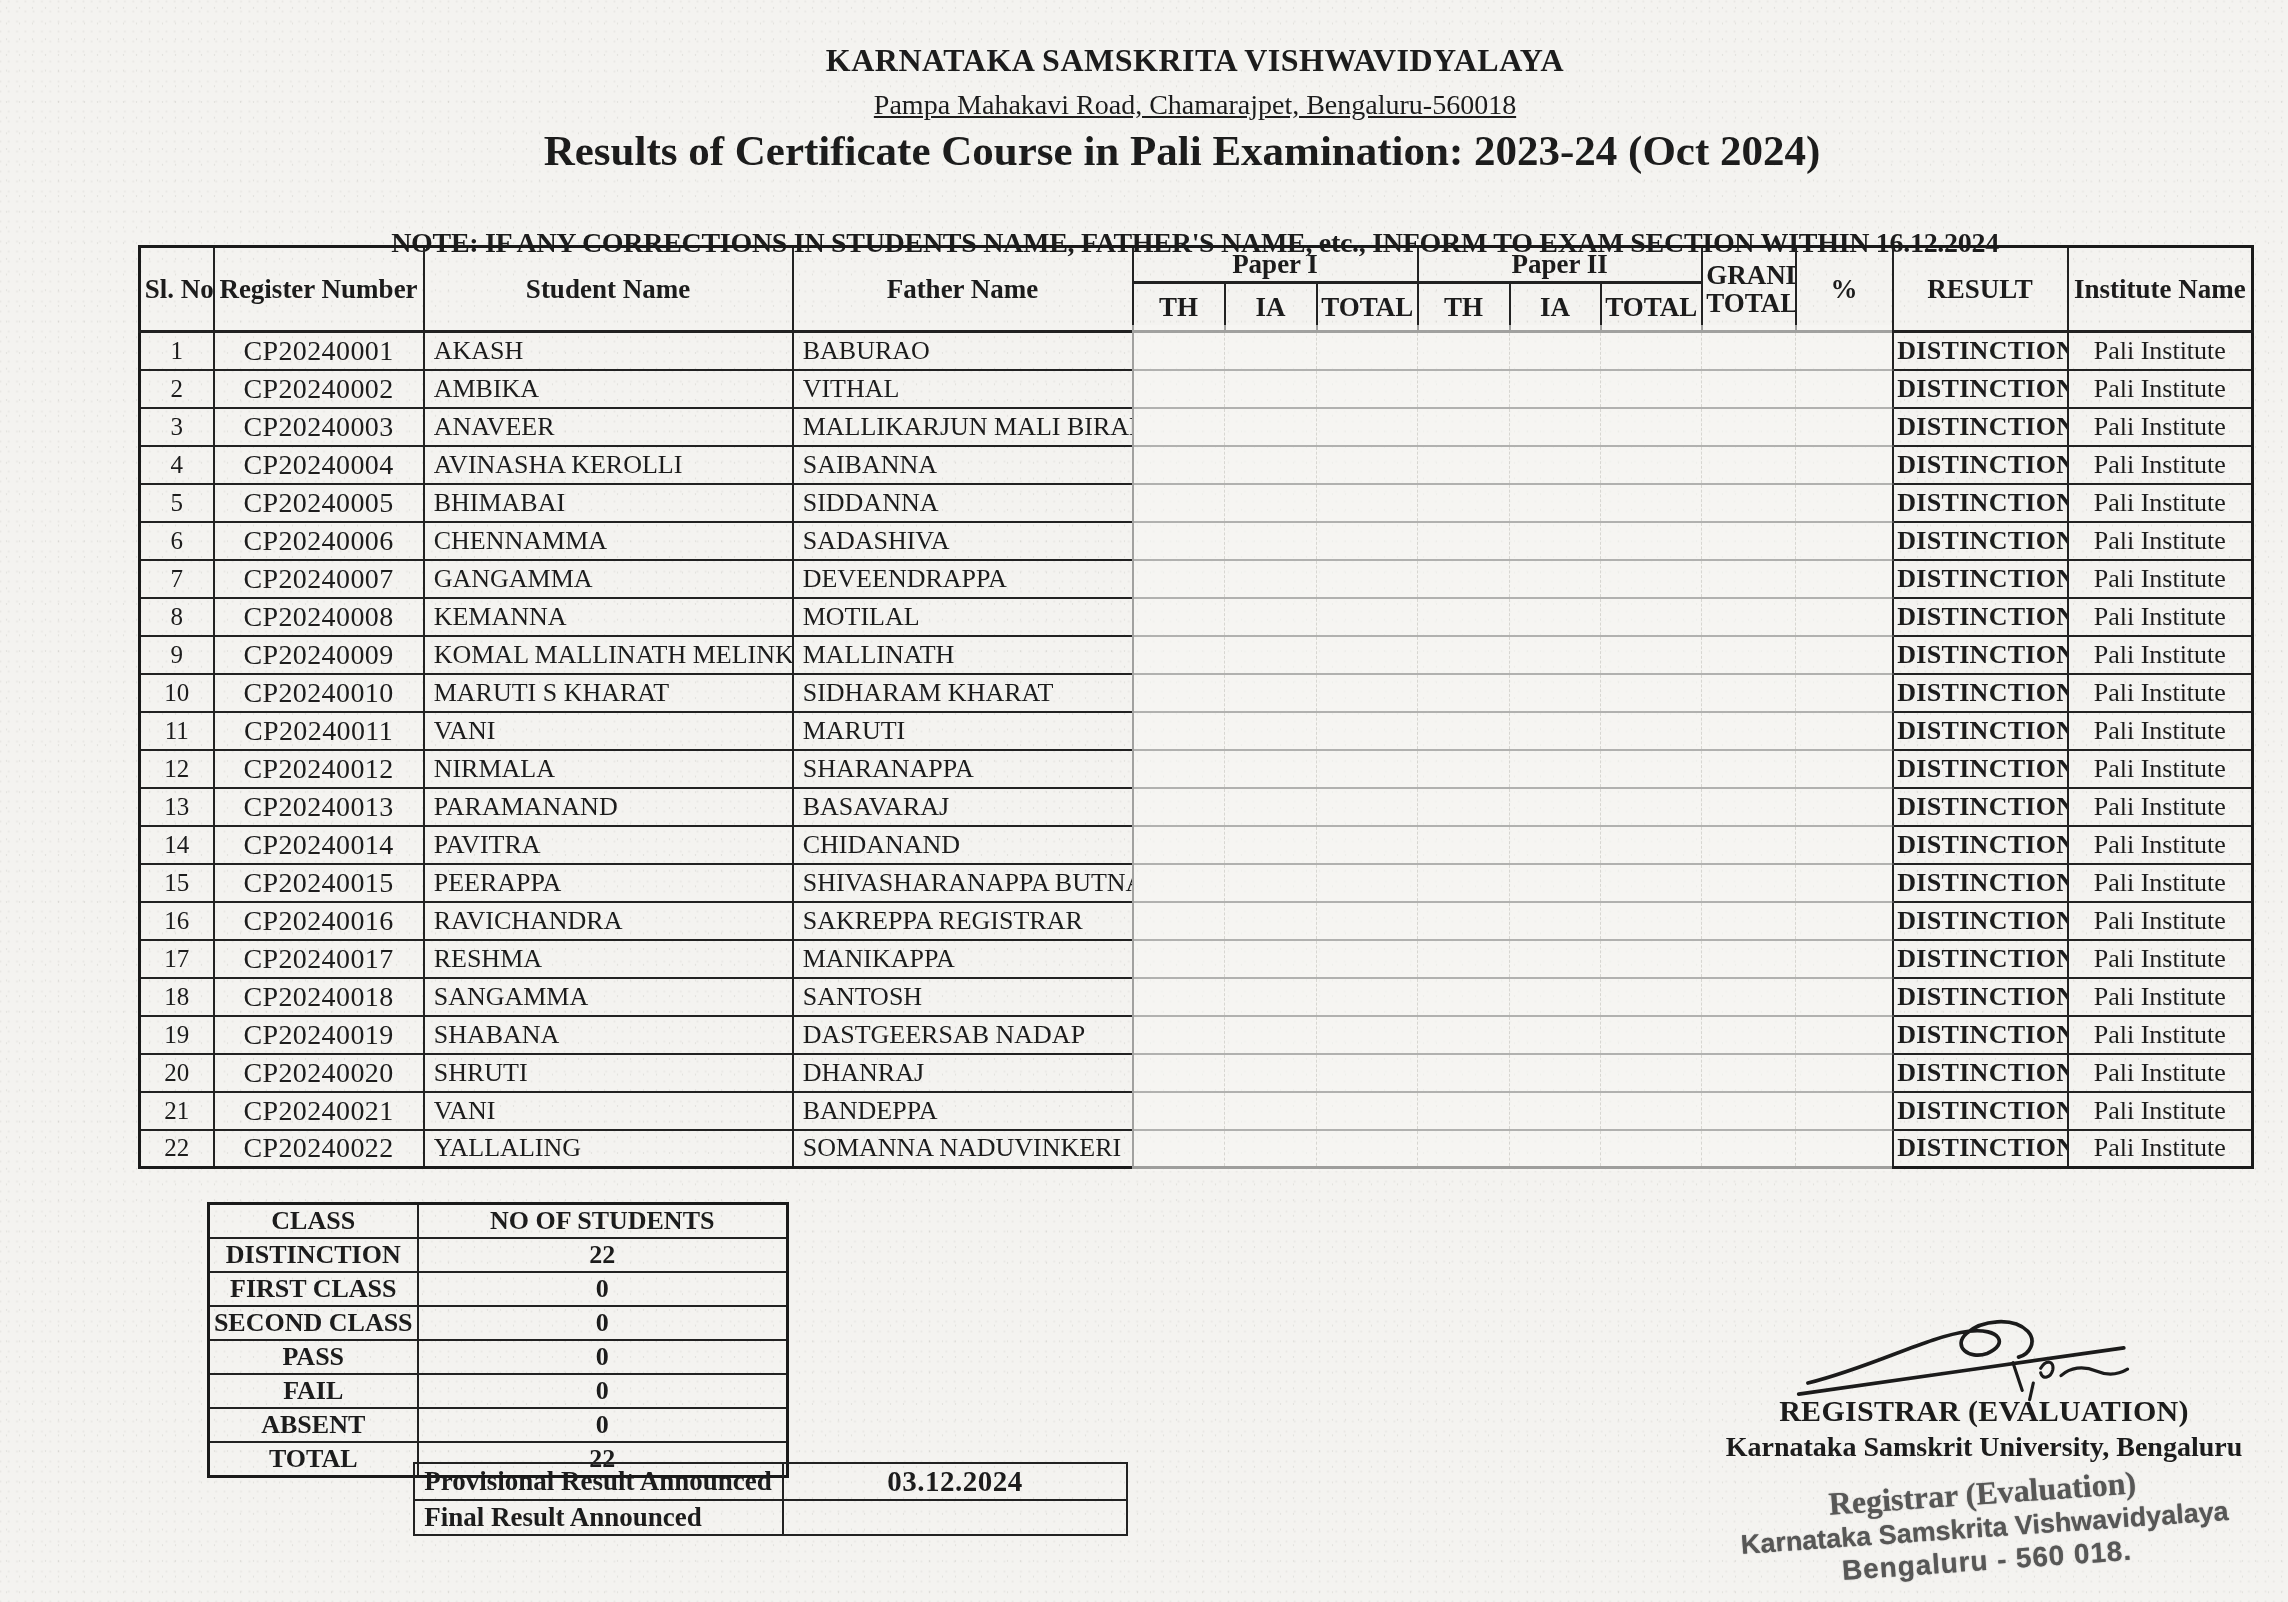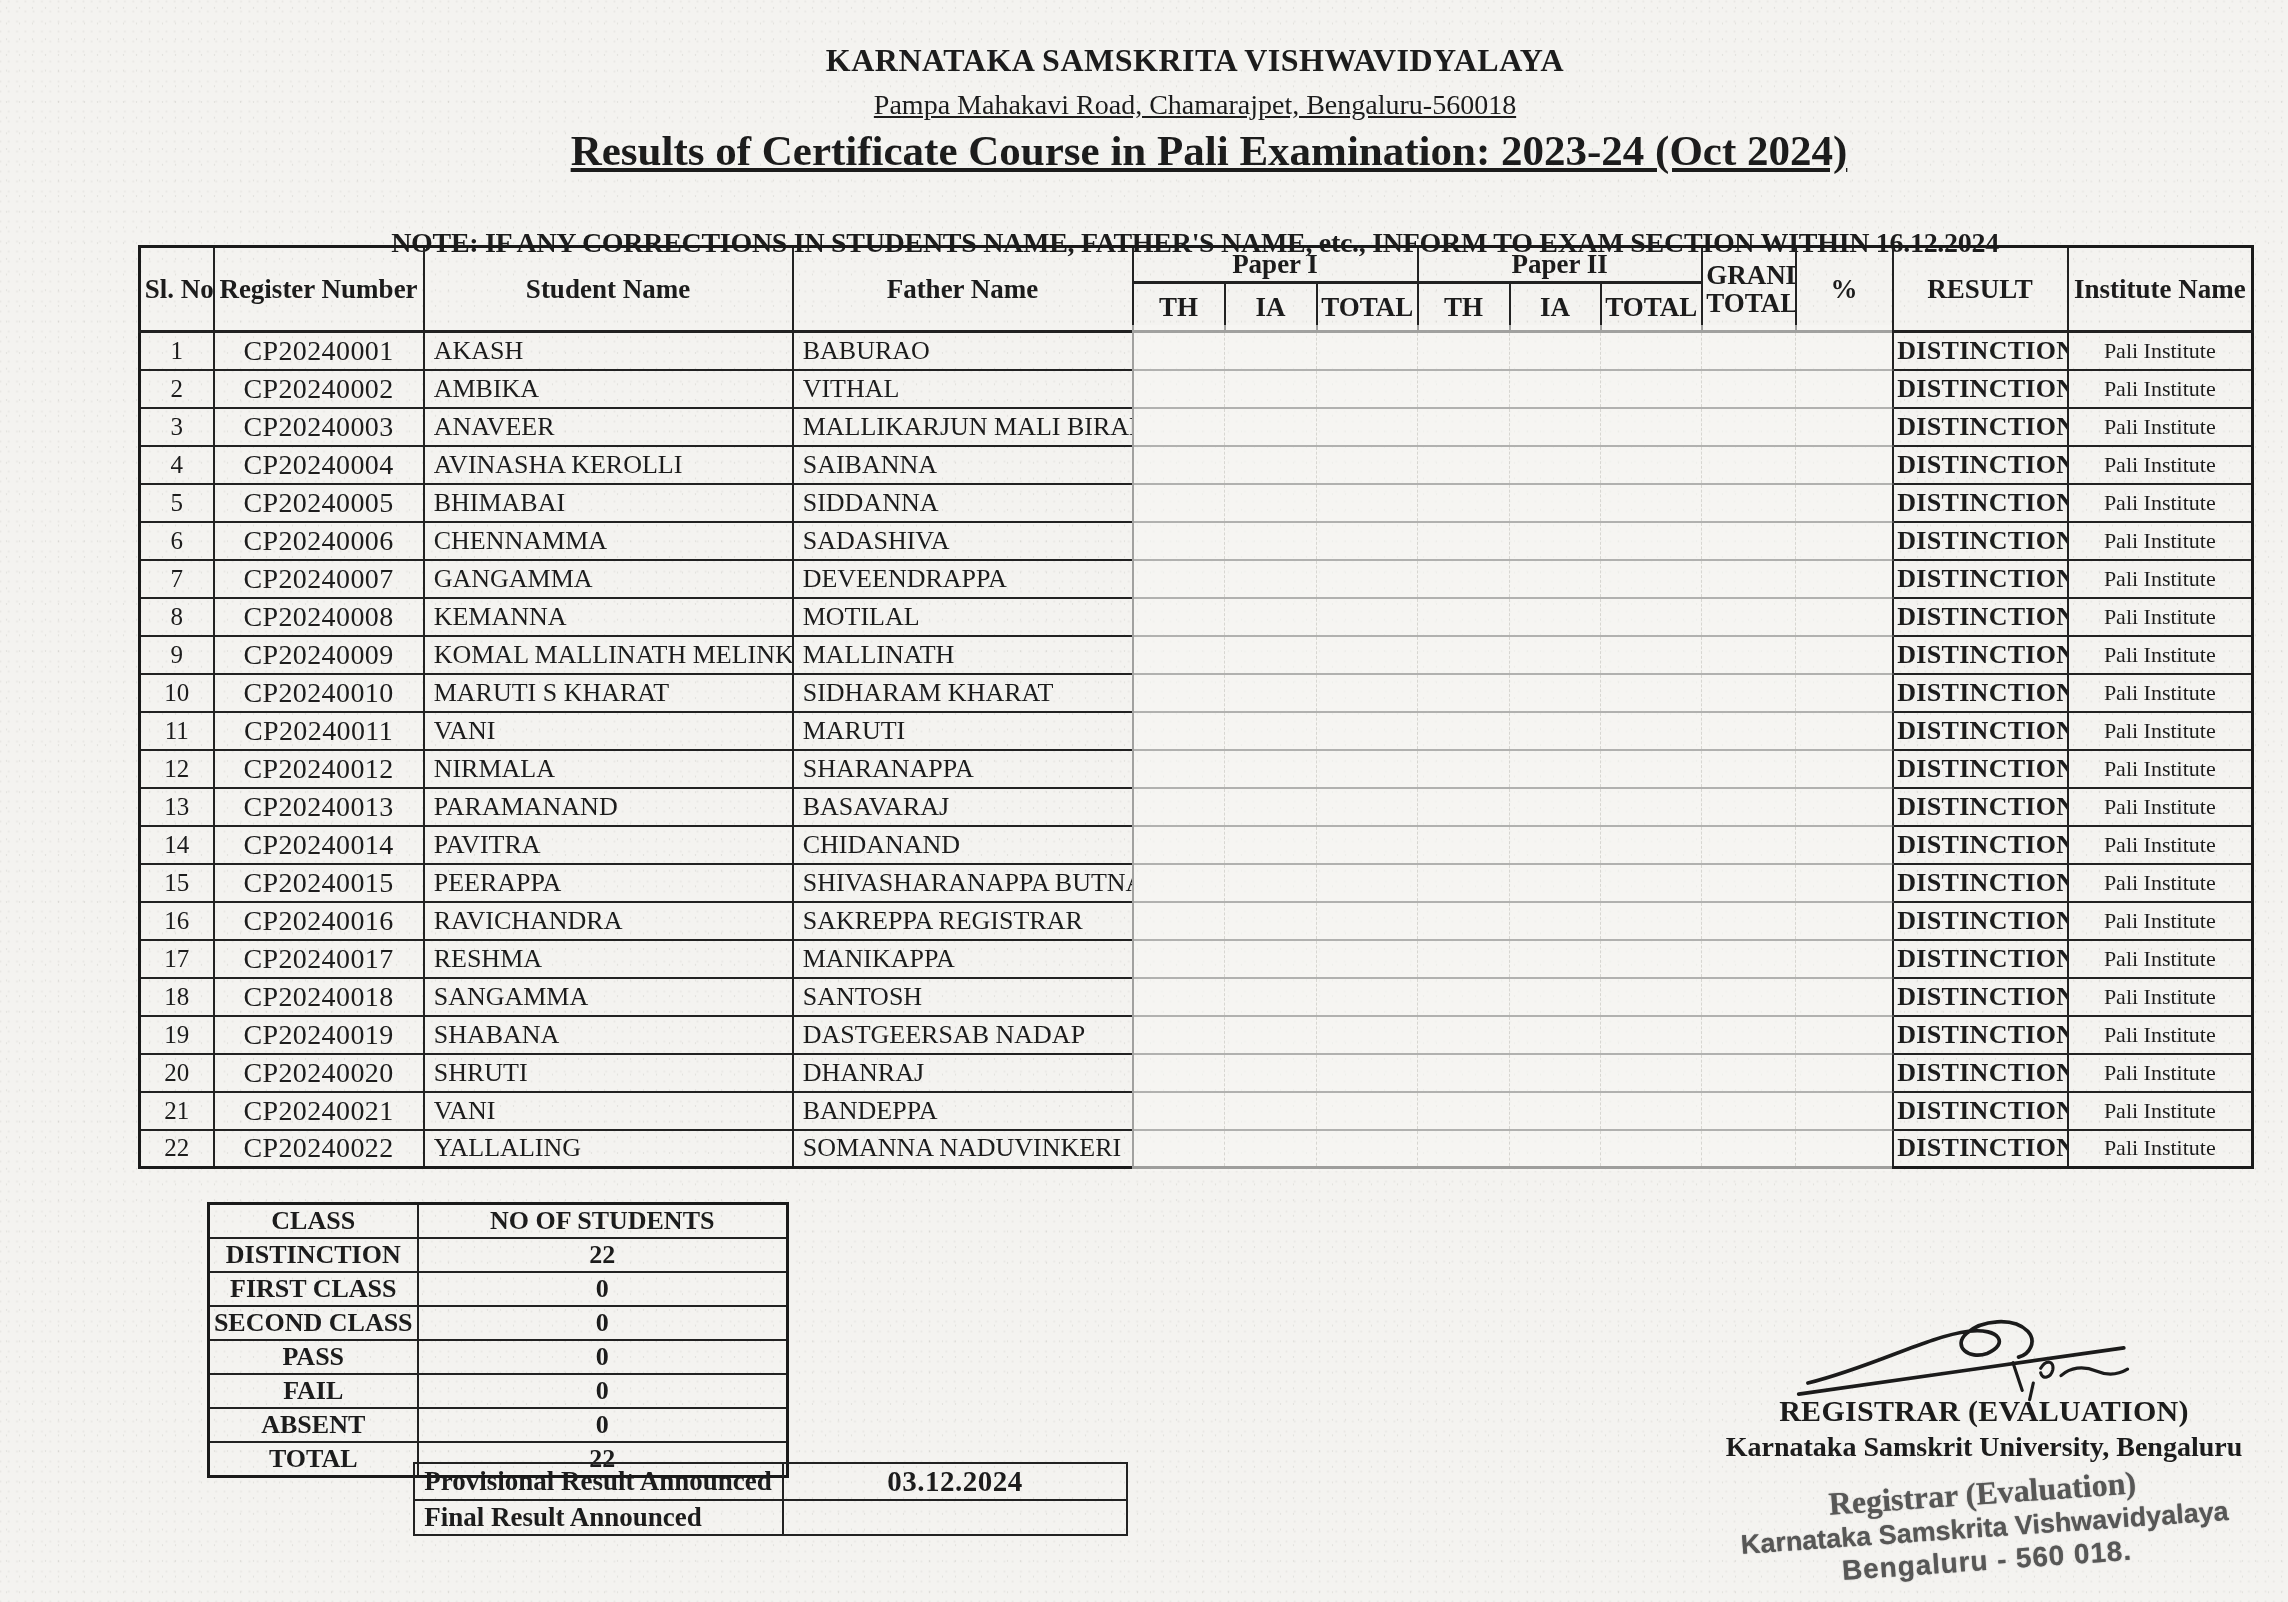--- a/index.html
+++ b/index.html
@@ -10,42 +10,42 @@
       radial-gradient(rgba(118,115,106,.13) 0.9px, transparent 1.1px),
       radial-gradient(rgba(118,115,106,.09) 0.9px, transparent 1.1px);
     background-size:13px 15.7px,8.3px 10px;
     background-position:0 0,4.6px 6.5px;
     font-family:"Liberation Serif","DejaVu Serif",serif;
     color:#1c1c1c;
   }
   .abs{position:absolute;}
   #uni{left:138px;top:42px;width:2114px;text-align:center;font-size:32px;font-weight:bold;letter-spacing:0.5px;}
   #addr{left:138px;top:89px;width:2114px;text-align:center;font-size:28px;text-decoration:underline;}
-  #title{left:152px;top:126px;width:2114px;text-align:center;font-size:43px;font-weight:bold;text-decoration:underline;}
+  #title{left:125px;top:126px;width:2114px;text-align:center;font-size:43px;font-weight:bold;}
   #note{left:138px;top:227px;width:2114px;text-align:center;font-size:28px;font-weight:bold;letter-spacing:-0.3px;}
 
   table{border-collapse:collapse;table-layout:fixed;}
 
   
   #results{left:138px;top:245px;width:2114px;border:3.7px solid #1a1a1a;}
   #results th,#results td{border:2.8px solid #222;overflow:hidden;white-space:nowrap;padding:0 3.7px;}
   #results thead th{font-size:27px;font-weight:bold;text-align:center;}
   #results thead tr.t1 th{height:33px;}
   #results thead tr.t2 th{height:46px;}
   #results thead th{border-bottom-width:3.7px;}
   #results thead th.wrap{white-space:normal;line-height:1.05;}
   #results tbody tr{height:38px;}
   .c-sl{text-align:center;font-size:25px;}
   .c-reg{text-align:center;font-size:28px;letter-spacing:0.4px;}
   .c-name,.c-father{text-align:left;padding-left:9.2px !important;font-size:26px;}
   .c-m{border-left:1.8px dashed #a9a59d !important;border-right:1.8px dashed #a9a59d !important;
        border-top:2.8px solid #4a4a4a !important;border-bottom:2.8px solid #4a4a4a !important;
        text-align:center;font-size:24px;color:#c9c6bf;}
   .c-result{font-weight:bold;text-align:center;font-size:26px;letter-spacing:0.3px;}
-  .c-inst{text-align:center;font-size:22px;}
+  .c-inst{text-align:center;font-size:26px;}
   #redact{left:1132px;top:325px;width:760px;height:846px;background:rgba(247,246,243,.6);pointer-events:none;}
 
   
   #summary{left:207px;top:1202px;width:579px;border:3.7px solid #1a1a1a;}
   #summary td,#summary th{border:2.8px solid #222;height:29px;font-size:26px;font-weight:bold;text-align:center;overflow:hidden;}
 
   
   #announce{left:413px;top:1462px;width:713px;border:2.8px solid #1a1a1a;}
   #announce td{border:2.8px solid #222;height:29.5px;overflow:hidden;margin-top:47px;}
   .a-label{text-align:left;padding-left:9.2px;font-size:27px;font-weight:bold;}

